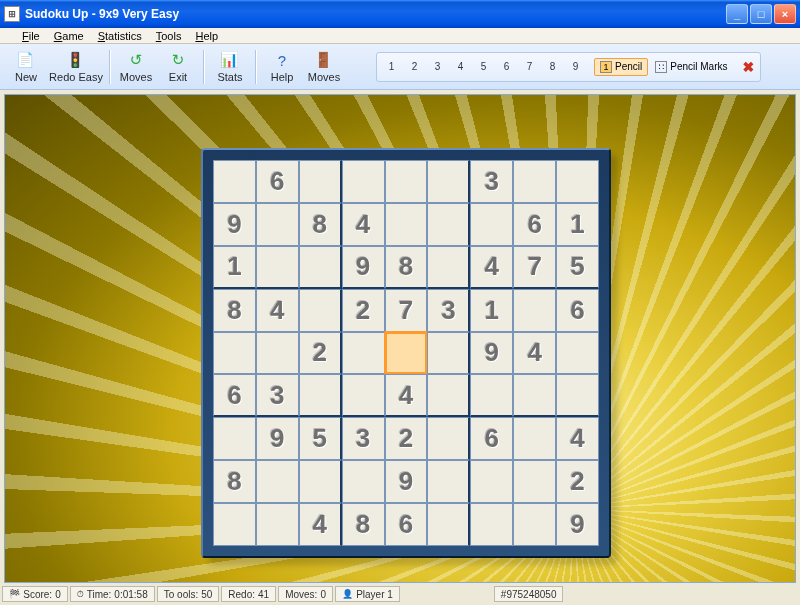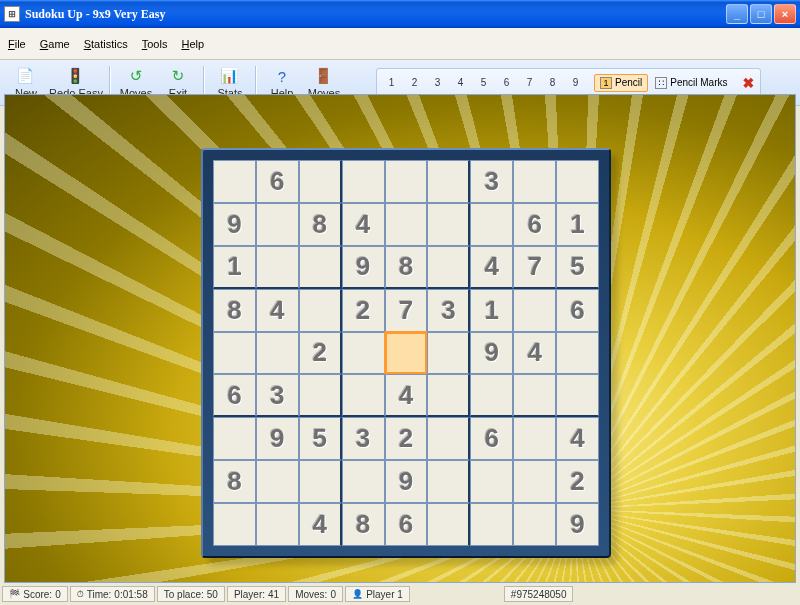--- a/index.html
+++ b/index.html
@@ -20,37 +20,37 @@
   font-weight: bold;
   font-size: 12px;
 }
 .titlebar .app-icon {
   width: 16px; height: 16px;
   background: #fff;
   margin-right: 5px;
   display: inline-flex; align-items: center; justify-content: center;
   color: #555; font-size: 9px; border: 1px solid #888;
 }
-.titlebar .title-text { flex: 1; font-family: Liberation Serif, serif; }
+.titlebar .title-text { flex: 1; }
 .titlebar .win-btns { display: flex; gap: 2px; }
 .titlebar .win-btn {
   width: 22px; height: 20px;
   border-radius: 3px;
   display: flex; align-items: center; justify-content: center;
   font-weight: bold; font-size: 11px;
   border: 1px solid rgba(255,255,255,0.5);
 }
 .minbtn, .maxbtn { background: linear-gradient(to bottom,#7ab1ff,#3b82e6); color:#fff;}
 .closebtn { background: linear-gradient(to bottom,#ff9c7a,#e6533b); color:#fff;}
 .menubar {
-  height: 32px;
+  height: 16px;
   background: #f4f2ea;
   border-bottom: 1px solid #c9c6b9;
   display: flex; align-items: center;
-  padding: 0 2px;
+  padding: 0 16px;
   gap: 2px;
 }
 .menubar .menu-item {
   padding: 2px 6px;
   cursor: default;
 }
 .menubar .menu-item u { text-decoration: underline; }
 .toolbar {
   height: 46px;
   background: linear-gradient(to bottom, #e8f0fc, #d3e4fb);
@@ -343,25 +343,25 @@
     <span class="sp-icon">🏁</span>
     <span>Score:</span>
     <span>0</span>
   </div>
   <div class="status-pane">
     <span class="sp-icon">⏱</span>
     <span>Time:</span>
     <span>0:01:58</span>
   </div>
   <div class="status-pane">
-    <span>To place:</span>
+    <span>To ools:</span>
     <span>50</span>
   </div>
   <div class="status-pane">
-    <span>Player:</span>
+    <span>Redo:</span>
     <span>41</span>
   </div>
   <div class="status-pane">
     <span>Moves:</span>
     <span>0</span>
   </div>
   <div class="status-pane">
     <span class="sp-icon">👤</span>
     <span>Player 1</span>
   </div>

